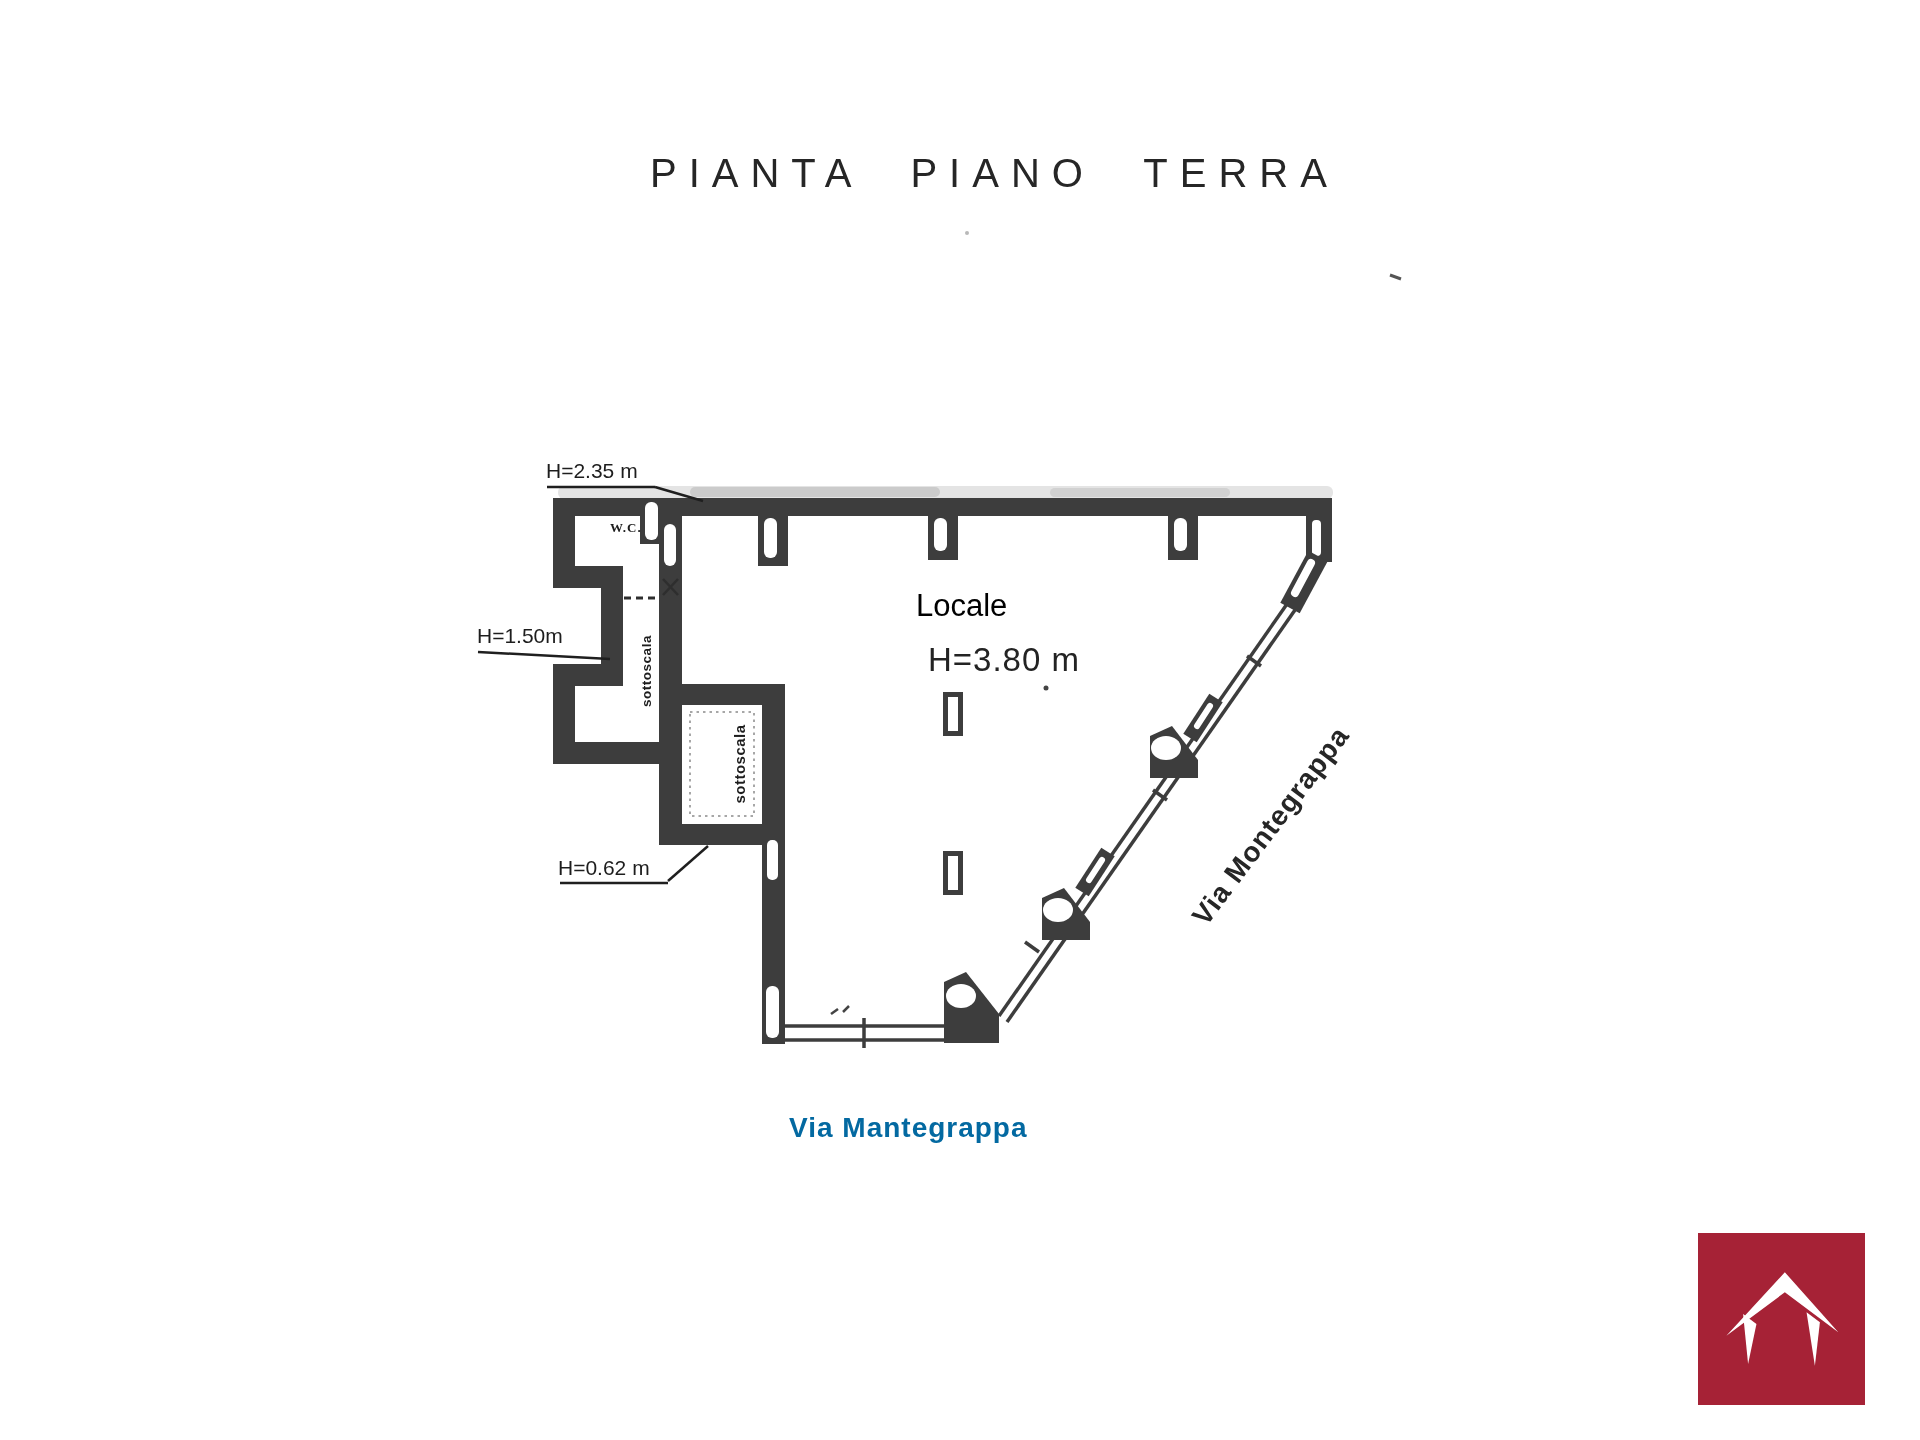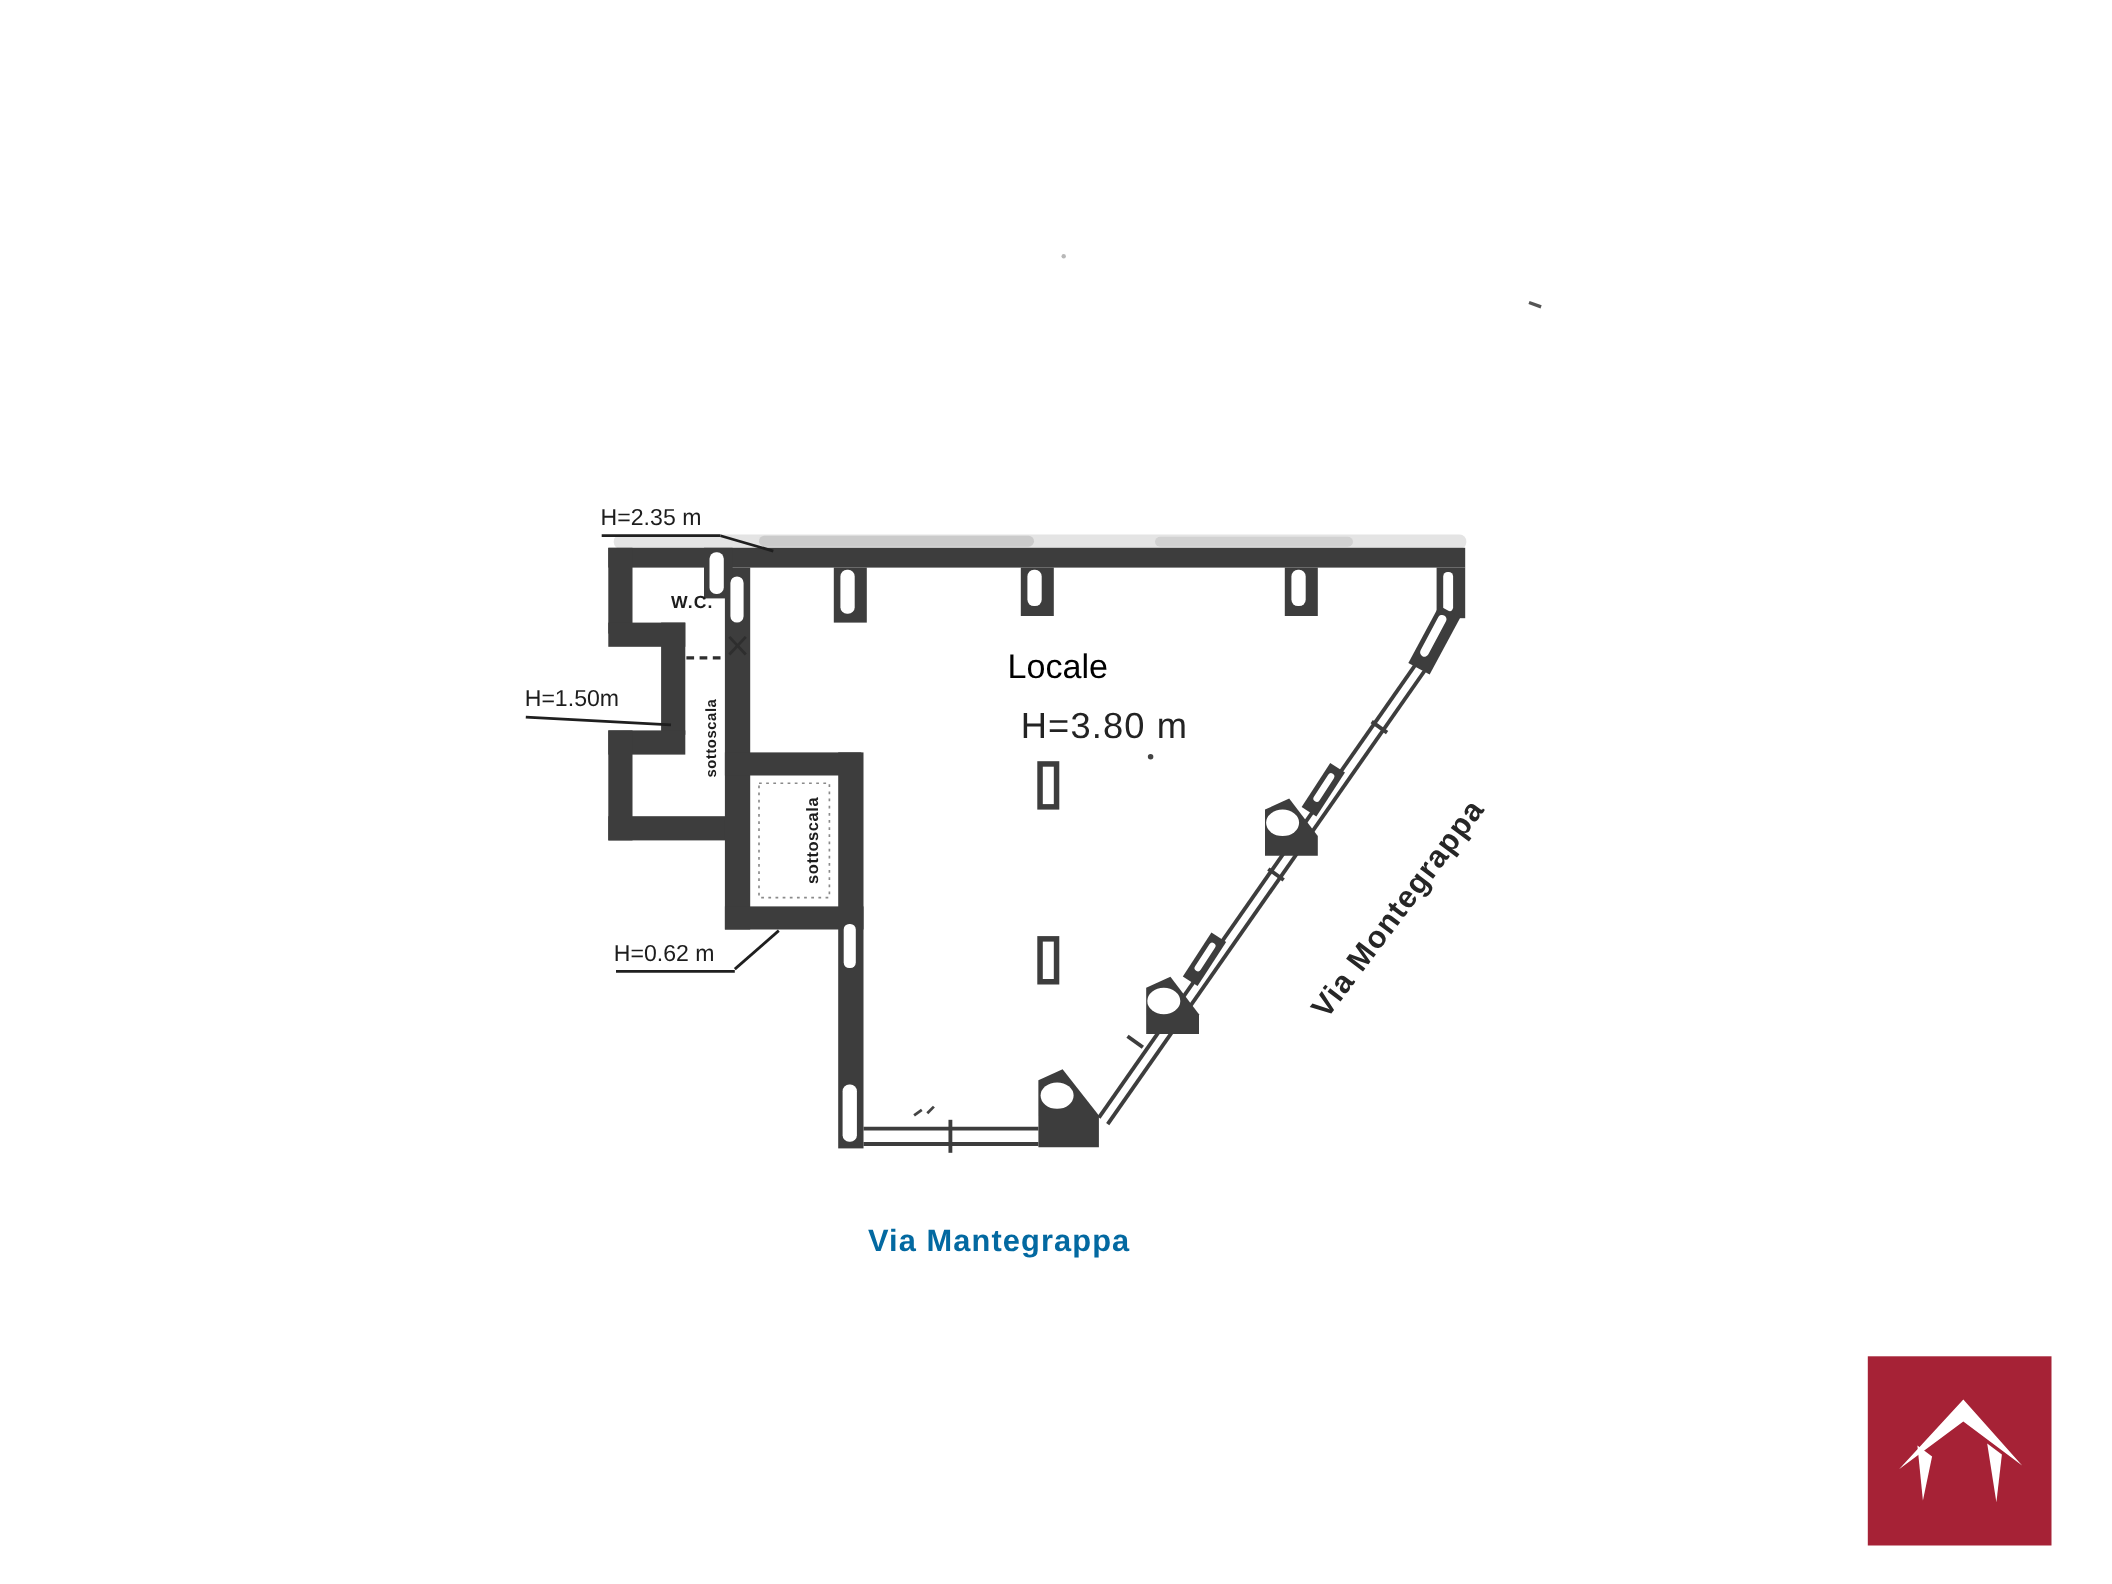--- a/index.html
+++ b/index.html
@@ -13,21 +13,21 @@
   }
   .plan-svg{position:absolute;left:0;top:0;width:1920px;height:1440px;}
   .lbl{position:absolute;white-space:nowrap;color:#1d1d1d;}
   .title{
     left:650px;top:151px;
     font-size:40px;font-weight:500;color:#262626;
     letter-spacing:12px;word-spacing:26px;
   }
   .h-note{font-size:21px;font-weight:400;}
   .h235{left:546px;top:459px;}
-  .wc{left:610px;top:540px;font-size:16px;font-weight:700;letter-spacing:1px;}
+  .wc{left:610px;top:520px;font-size:13px;font-weight:700;letter-spacing:1px;font-family:Liberation Serif, serif;}
   .h096u{left:477px;top:624px;}
   .h096l{left:558px;top:856px;}
   .locale{left:916px;top:588px;font-size:31px;font-weight:400;color:#000000;}
   .h380{left:916px;top:641px;font-size:33px;font-weight:400;letter-spacing:1px;color:#232323;margin-left:12px;}
   .rot{transform-origin:center center;}
   .sotto1{left:646px;top:671px;font-size:13.5px;font-weight:700;letter-spacing:.5px;
           transform:translate(-50%,-50%) rotate(-90deg);}
   .sotto2{left:739px;top:764px;font-size:15px;font-weight:700;letter-spacing:.5px;
           transform:translate(-50%,-50%) rotate(-90deg);}
   .via-diag{left:1271px;top:826px;font-size:28px;font-weight:600;letter-spacing:1px;
@@ -134,20 +134,21 @@
 
     <g stroke="#1f1f1f" stroke-width="2.5">
       <line x1="547" y1="487" x2="655" y2="487"></line>
       <line x1="655" y1="487" x2="703" y2="501"></line>
       <line x1="478" y1="652" x2="610" y2="659"></line>
       <line x1="560" y1="883" x2="668" y2="883"></line>
       <line x1="668" y1="881" x2="708" y2="846"></line>
     </g>
   </svg>
 
+  <div class="lbl title">PIANTA PIANO TERRA</div>
 
   <div class="lbl h-note h235">H=2.35 m</div>
   <div class="lbl wc">W.C.</div>
   <div class="lbl h-note h096u">H=1.50m</div>
   <div class="lbl rot sotto1">sottoscala</div>
   <div class="lbl rot sotto2">sottoscala</div>
   <div class="lbl locale">Locale</div>
   <div class="lbl h380">H=3.80 m</div>
   <div class="lbl h-note h096l">H=0.62 m</div>
   <div class="lbl via-diag">Via Montegrappa</div>

